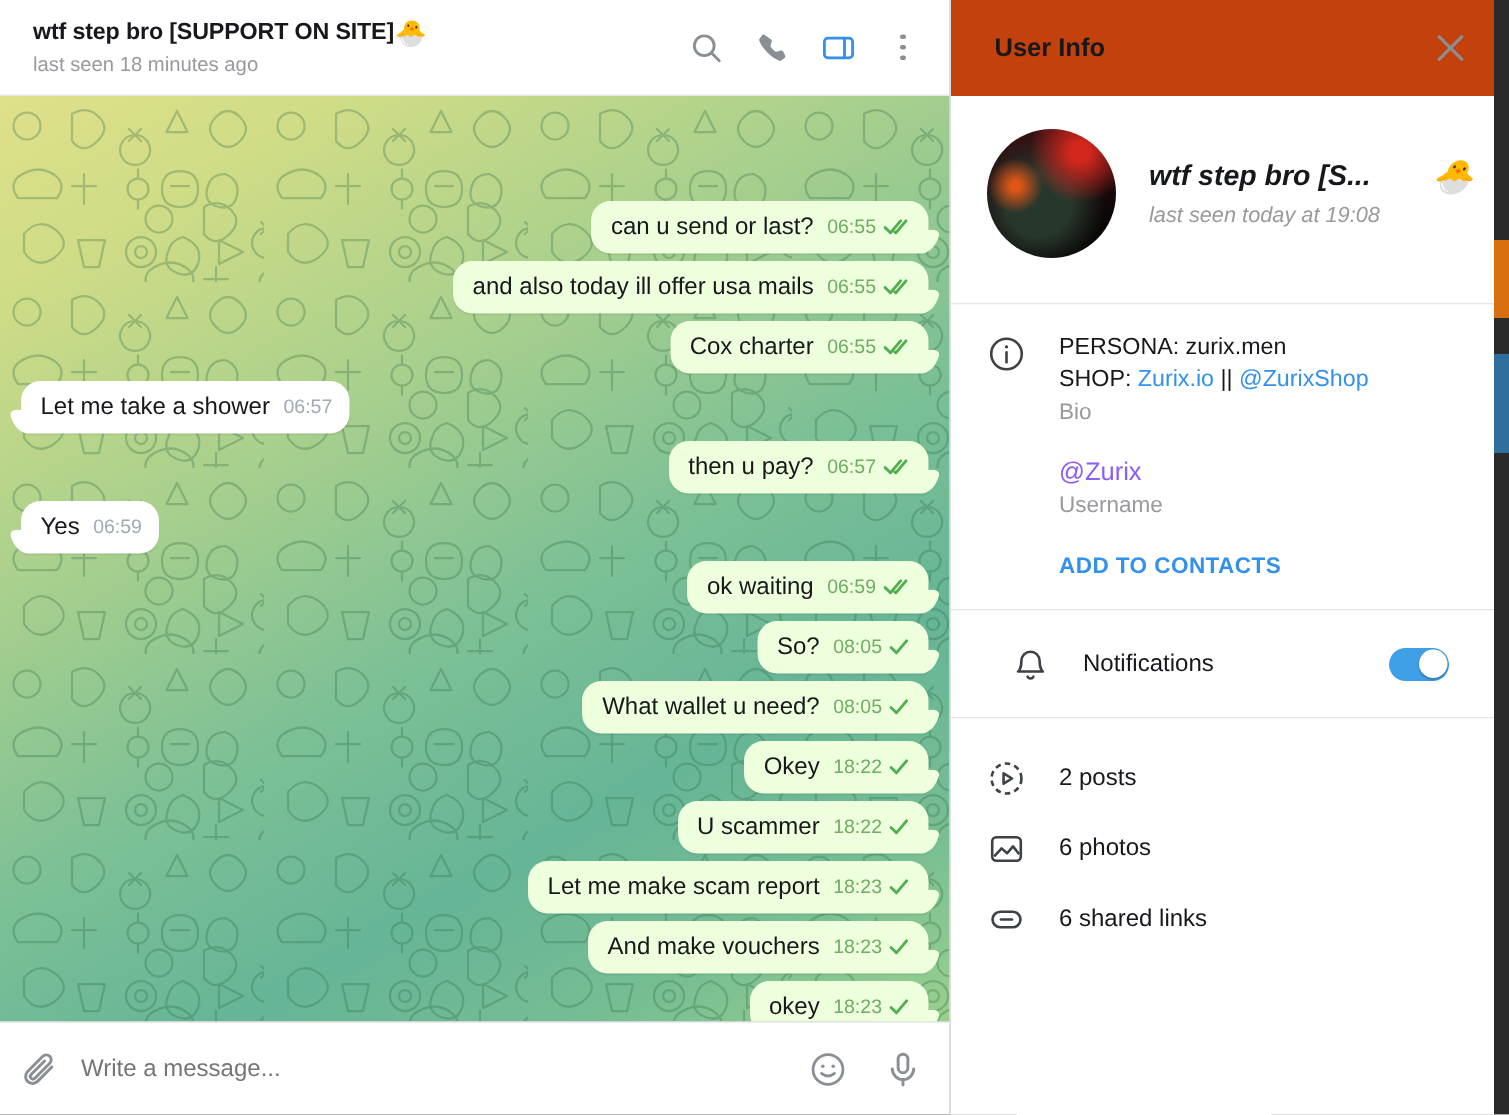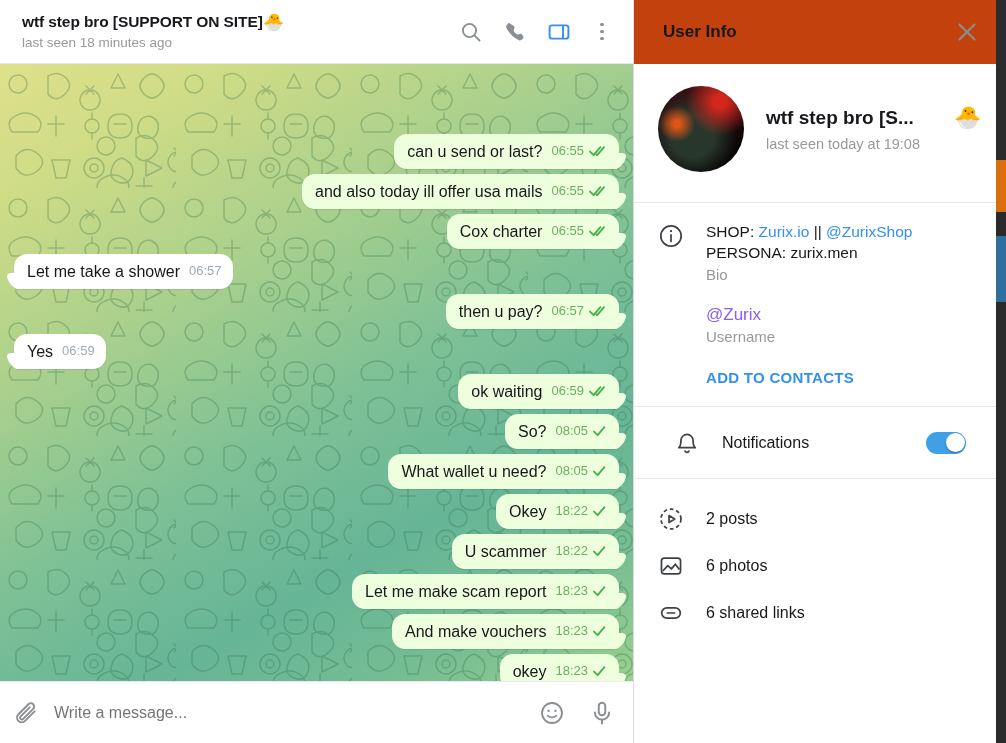--- a/index.html
+++ b/index.html
@@ -131,20 +131,21 @@
     display: flex; align-items: center; justify-content: space-between;
     padding: 0 26px 0 29px;
   }
   .info-title { font-size: 17px; font-weight: bold; color: #16181b; }
   .close-x { width: 26px; height: 26px; color: #8a8f94; cursor: pointer; display: block; }
 
   .profile-card {
     background: #fff; padding: 22px 24px 30px 24px;
     display: flex; align-items: center; gap: 22px;
     border-bottom: 1px solid #e6e6e6;
+    font-style: italic;
   }
   .avatar {
     width: 86px; height: 86px; border-radius: 50%; flex: 0 0 86px;
     background:
       radial-gradient(circle at 72% 18%, rgba(220,40,30,.95) 0 7%, rgba(120,12,10,0) 36%),
       radial-gradient(circle at 22% 44%, rgba(255,90,20,.85) 0 4%, rgba(255,90,20,0) 22%),
       radial-gradient(circle at 40% 58%, rgba(40,55,44,1) 0 30%, rgba(10,10,10,0) 62%),
       linear-gradient(170deg, #3a1416 0%, #230b0d 35%, #0a0607 75%, #050404 100%);
   }
   .profile-text { min-width: 0; flex: 1 1 auto; }
@@ -494,24 +495,24 @@
       </div>
     </div>
 
     <div class="info-block">
       <svg class="block-icon" viewBox="0 0 24 24" fill="none" stroke="currentColor" stroke-width="1.6">
         <circle cx="12" cy="12" r="9.4"></circle>
         <line x1="12" y1="11" x2="12" y2="17" stroke-linecap="round"></line>
         <circle cx="12" cy="7.6" r="1.05" fill="currentColor" stroke="none"></circle>
       </svg>
       <div class="block-body">
+        <div class="bio-line">PERSONA: zurix.men</div>
         <div class="bio-line">
           <span>SHOP: </span><span class="lnk">Zurix.io</span><span> || </span><span class="lnk">@ZurixShop</span>
         </div>
-        <div class="bio-line">PERSONA: zurix.men</div>
         <div class="sub-label">Bio</div>
         <div class="gap"></div>
         <div class="username-val">@Zurix</div>
         <div class="sub-label">Username</div>
         <div class="action-link">ADD TO CONTACTS</div>
       </div>
     </div>
 
     <div class="notif-row">
       <svg class="block-icon" viewBox="0 0 24 24" fill="none" stroke="currentColor" stroke-width="1.6">

